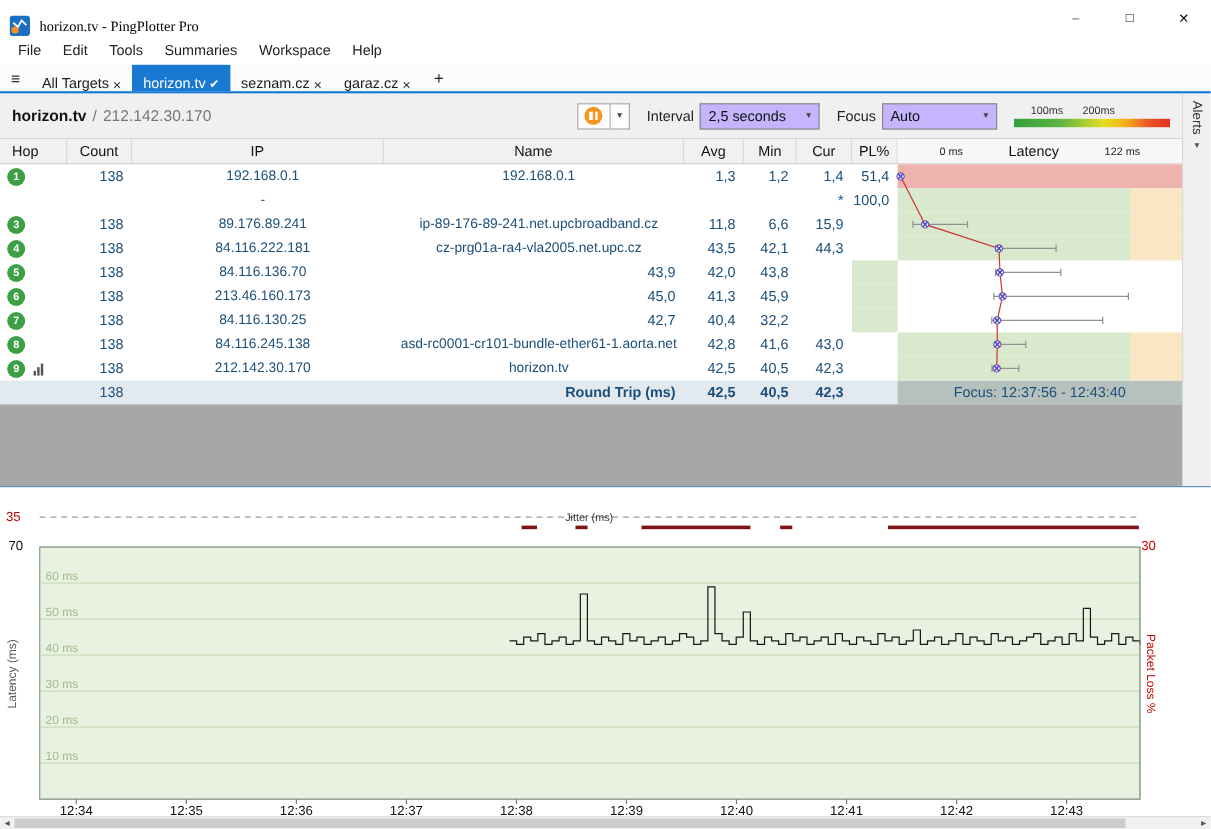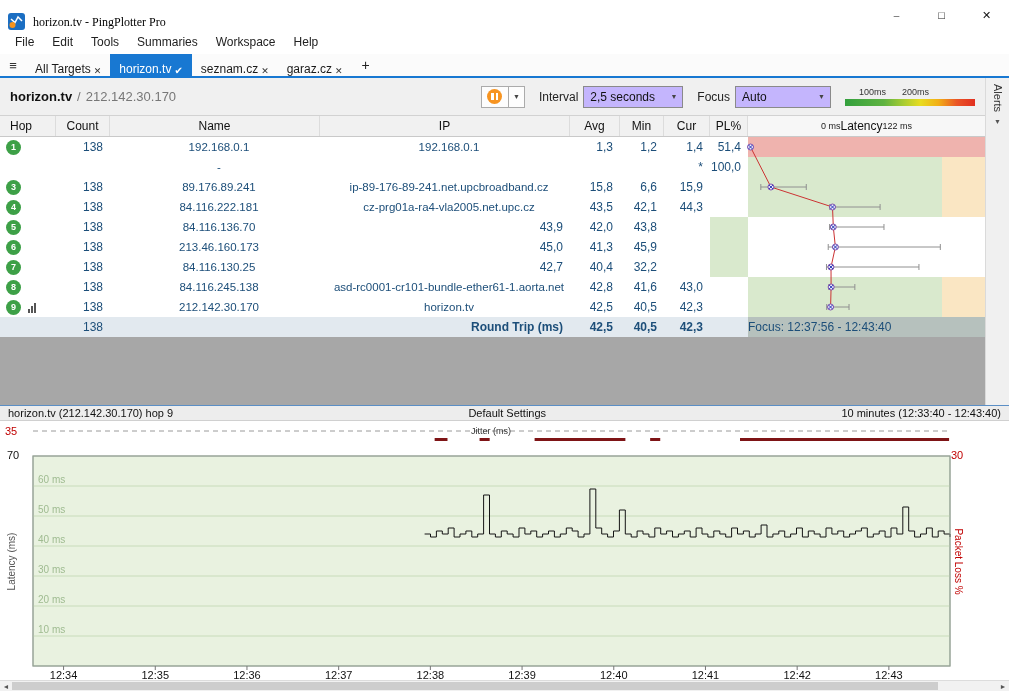--- a/index.html
+++ b/index.html
@@ -54,21 +54,21 @@
   .legend-labels { display:flex; font-size:9px; color:#333; height:12px; }
   .legend-labels span:first-child { margin-left:14px; }
   .legend-labels span:last-child { margin-left:16px; }
   .legend-bar { height:7px; width:100%; background:linear-gradient(90deg,#33a03d 0%,#5fb341 30%,#a8cc32 45%,#e8dc20 58%,#f2ae16 72%,#ea5526 86%,#e12f20 100%); }
 
   
   .thead, .trow, .tsum { display:grid; grid-template-columns:56px 54px 210px 250px 50px 44px 46px 38px 237px; }
   .thead { height:21px; background:#f1f1f1; border-bottom:1px solid #c9c9c9; align-items:center; }
   .thead > div { font-size:12px; color:#111; text-align:center; border-right:1px solid #dcdcdc; height:100%; display:flex; align-items:center; justify-content:center; }
   .thead .h-hop { justify-content:flex-start; padding-left:10px; }
-  .h-latency { display:flex; justify-content:flex-end; padding:0 5px; background:#f7f7f7; border-right:none !important; }
+  .h-latency { display:flex; justify-content:flex-end; padding:0 5px; background:#f7f7f7; border-right:none !important;gap:38px; }
   .h-latency .lat-edge { font-size:9px; color:#222; }
   .h-latency .lat-title { font-size:12px; color:#111; }
 
   .rows { position:relative; height:180px; background:#fff; }
   .trow { height:20px; align-items:center; }
   .trow .c { font-size:12px; color:#1c4e79; white-space:nowrap; overflow:hidden; height:20px; line-height:20px; }
   .c.hop { display:flex; align-items:center; padding-left:6px; }
   .badge { width:15px; height:15px; border-radius:50%; background:#3da047; color:#fff; font-size:9px; font-weight:bold; text-align:center; line-height:15px; flex:none; }
   .chart-ic { display:flex; align-items:flex-end; gap:1px; margin-left:7px; height:11px; }
   .chart-ic i { display:block; width:2px; background:#555; }
@@ -76,21 +76,21 @@
   .c.r { text-align:right; padding-right:7px; }
   .c.l { text-align:center; padding-left:8px; font-size:11.5px; }
   .c.lat { height:20px; background:linear-gradient(90deg,#d9e9cd 0,#d9e9cd 194px,#fae6c3 194px,#fae6c3 100%); }
   .c.lat.loss { background:#efb3ae; }
   #lat-overlay { position:absolute; left:748px; top:0; overflow:visible; pointer-events:none; }
 
   .tsum { height:20px; background:#e2e9ef; align-items:center; }
   .tsum .c { font-size:12px; color:#1c4e79; height:20px; line-height:20px; }
   .tsum .bold { font-weight:bold; }
   .tsum .c.r { text-align:right; padding-right:7px; }
-  .sum-lat { background:#b6c1bd; text-align:left; font-size:11px; color:#176e8e; }
+  .sum-lat { background:#b6c1bd; text-align:center; font-size:11px; color:#176e8e; }
 
   .gray-filler { flex:1; background:#a7a7a7; }
 
   
   .timeline { position:relative; height:275px; border-top:1px solid #5b8fc6; background:#fff; }
   .tl-header { height:15px; background:#ededed; border-bottom:1px solid #d0d0d0; display:flex; align-items:center; font-size:11px; color:#111; padding:0 8px; }
   .tl-header .tl-c { flex:1; text-align:center; }
   #tl-svg { position:absolute; left:0; top:15px; }
   .lbl-35 { position:absolute; left:5px; top:19px; font-size:11px; color:#c00000; }
   .lbl-70 { position:absolute; left:7px; top:43px; font-size:11px; color:#111; }
@@ -188,22 +188,22 @@
           <span>100ms</span>
           <span>200ms</span>
         </div>
         <div class="legend-bar"></div>
       </div>
     </div>
 
     <div class="thead">
       <div class="h-hop">Hop</div>
       <div>Count</div>
+      <div>IP</div>
       <div>Name</div>
-      <div>IP</div>
       <div>Avg</div>
       <div>Min</div>
       <div>Cur</div>
       <div>PL%</div>
       <div class="h-latency">
         <span class="lat-edge">0 ms</span>
         <span class="lat-title">Latency</span>
         <span class="lat-edge">122 ms</span>
       </div>
     </div>
@@ -233,21 +233,21 @@
           <div class="c r">100,0</div>
           <div class="c lat"></div>
         </div>
         <div class="trow">
           <div class="c hop">
             <span class="badge">3</span>
           </div>
           <div class="c r">138</div>
           <div class="c l">89.176.89.241</div>
           <div class="c l">ip-89-176-89-241.net.upcbroadband.cz</div>
-          <div class="c r">15,8</div>
+          <div class="c r">11,8</div>
           <div class="c r">6,6</div>
           <div class="c r">15,9</div>
           <div class="c r"></div>
           <div class="c lat"></div>
         </div>
         <div class="trow">
           <div class="c hop">
             <span class="badge">4</span>
           </div>
           <div class="c r">138</div>
@@ -394,25 +394,20 @@
     <div class="gray-filler"></div>
   </div>
 
   <div class="alerts-strip">
     <span class="alerts-label">Alerts</span>
     <span class="alerts-arrow">▼</span>
   </div>
 </div>
 
 <div class="timeline">
-  <div class="tl-header">
-    <span>horizon.tv (212.142.30.170) hop 9</span>
-    <span class="tl-c">Default Settings</span>
-    <span>10 minutes (12:33:40 - 12:43:40)</span>
-  </div>
   <svg id="tl-svg" width="1009" height="260">
       <line x1="33" y1="10" x2="950" y2="10" stroke="#9a9a9a" stroke-dasharray="5,4"></line>
       <text x="491" y="13" text-anchor="middle" font-size="9" fill="#333">Jitter (ms)</text>
       <rect x="434.646" y="17" width="12.838000000000012" height="3" fill="#7e1416"></rect>
       <rect x="479.579" y="17" width="10.087000000000009" height="3" fill="#7e1416"></rect>
       <rect x="534.599" y="17" width="90.78299999999997" height="3" fill="#7e1416"></rect>
       <rect x="650.1410000000001" y="17" width="10.087000000000009" height="3" fill="#7e1416"></rect>
       <rect x="740.0070000000001" y="17" width="209.076" height="3" fill="#7e1416"></rect>
       <rect x="33" y="35" width="917" height="210" fill="#e9f2e0" stroke="#97a497"></rect>
       <line x1="33" y1="65" x2="950" y2="65" stroke="#c8dcba"></line>

